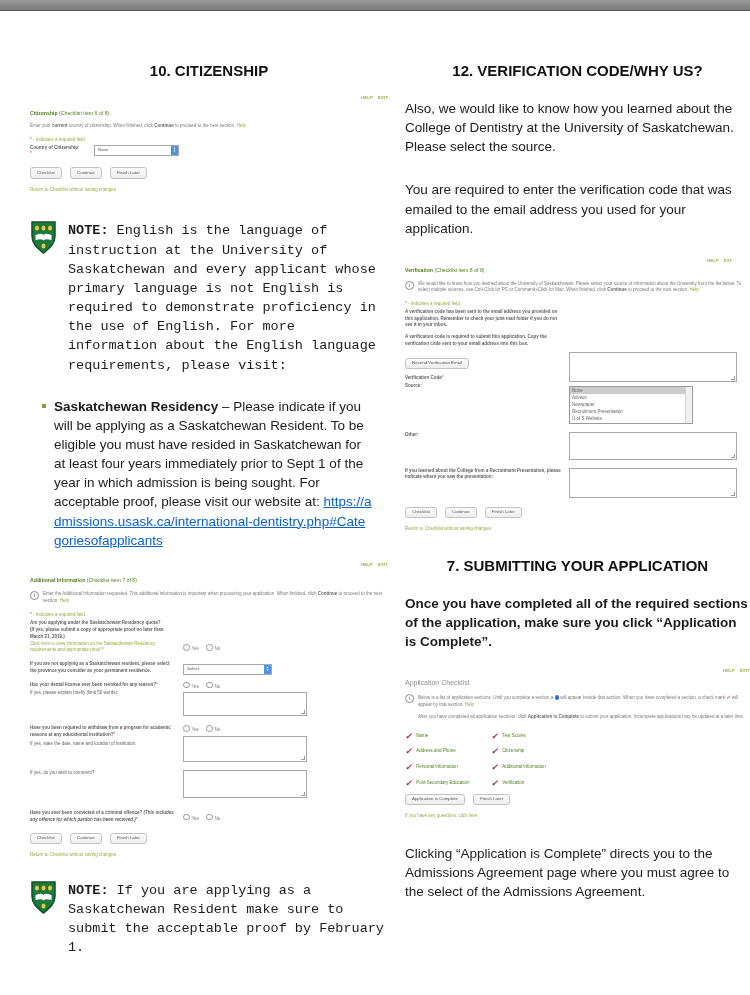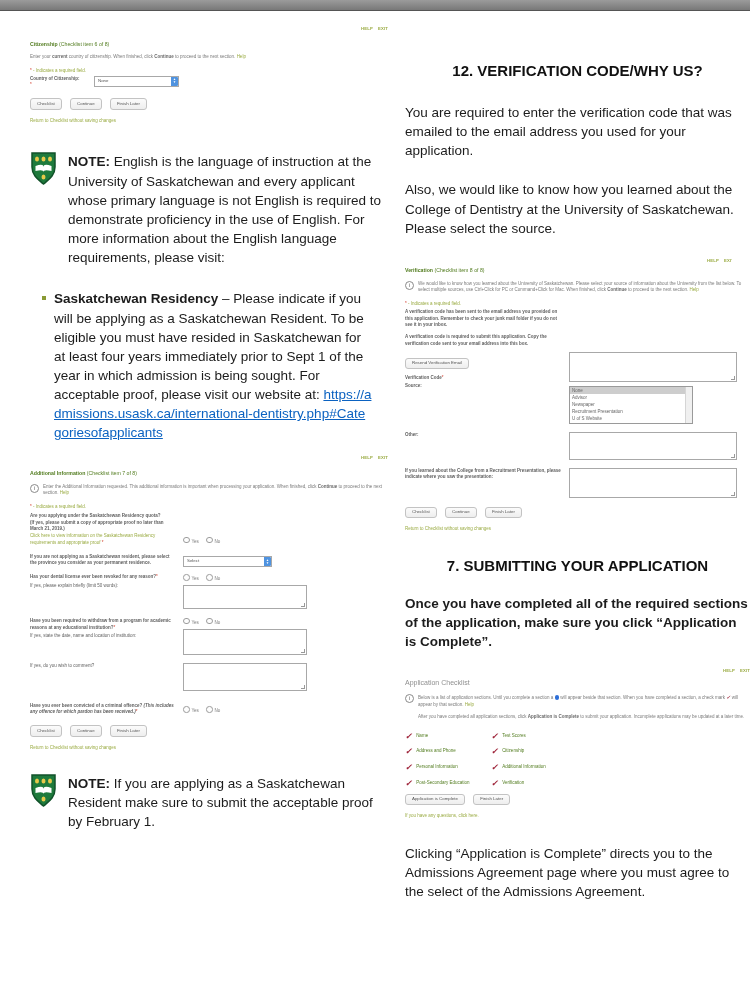--- a/index.html
+++ b/index.html
@@ -43,36 +43,37 @@
             font-size:5px;line-height:7px;text-align:center;font-weight:bold;margin-right:4px;}
   .qrow{display:flex;margin-top:7px;}
   .q-label{width:147px;flex:0 0 auto;}
   .q-ctrl{flex:1 1 auto;padding-left:6px;}
   .listbox{width:122px;border:1px solid #9a9a9a;background:#fff;display:flex;}
   .listbox .opts{flex:1 1 auto;}
   .listbox .sb{flex:0 0 6px;background:#f0f0f0;border-left:1px solid #d5d5d5;}
   .opt{padding:0 2px;color:#666;cursor:pointer;line-height:1.6;}
   .opt.sel{background:#cdcdcd;}
   .note{display:flex;margin-top:0;}
-  .note-text{margin-left:11px;}
+  .note-text{margin-left:11px;font-family:Liberation Mono, monospace;}
   .bullet-sq{width:4px;height:4px;background:#8a9a35;margin:7px 8px 0 12px;flex:0 0 auto;}
   .check{color:#9e2339;font-weight:bold;font-size:8.5px;margin-right:4px;font-style:italic;}
   .cl-grid{display:grid;grid-template-columns:86px auto;row-gap:3px;margin-top:9px;width:180px;}
   .cl-item{display:flex;align-items:center;color:#527c1f;font-size:4.5px;}
   .blue-dot{display:inline-block;width:4.5px;height:4.5px;border-radius:50%;background:#2e6fd8;vertical-align:-0.5px;}
   .ck-title{color:#8f8f8f;font-size:7px;margin-top:4px;}
   .shield{flex:0 0 auto;}
 </style>
 </head>
 <body>
 
 <div class="topbar"></div>
 
 <div class="col col-left">
 
+  <h2 class="doc-h" style="margin-top:52px;">10. CITIZENSHIP</h2>
 
   <div class="form" style="margin-top:16px;">
     <div class="f-helpexit">
       <span>HELP</span><span>EXIT</span>
     </div>
     <div class="f-title">
       <span>Citizenship</span><span class="meta"> (Checklist item 6 of 8)</span>
     </div>
     <div style="margin-top:5px;">
       <span>Enter your </span><span class="f-bold">current</span><span> country of citizenship. When finished, click </span><span class="f-bold">Continue</span><span> to proceed to the next section. </span><span class="f-glink">Help</span>
@@ -236,22 +237,22 @@
     <p class="doc-p note-text">
       <b>NOTE:</b><span> If you are applying as a Saskatchewan Resident make sure to submit the acceptable proof by February 1.</span>
     </p>
   </div>
 </div>
 
 <div class="col col-right">
 
   <h2 class="doc-h" style="margin-top:52px;">12. VERIFICATION CODE/WHY US?</h2>
 
+  <p class="doc-p" style="margin-top:20px;">Also, we would like to know how you learned about the College of Dentistry at the University of Saskatchewan. Please select the source.</p>
   <p class="doc-p" style="margin-top:24px;">You are required to enter the verification code that was emailed to the email address you used for your application.</p>
-  <p class="doc-p" style="margin-top:20px;">Also, we would like to know how you learned about the College of Dentistry at the University of Saskatchewan. Please select the source.</p>
 
   <div class="form" style="margin-top:20px;">
     <div class="f-helpexit" style="position:relative;height:6px;">
       <span style="position:absolute;right:18px;display:inline-block;width:30px;overflow:hidden;white-space:nowrap;text-align:left;">
         <span>HELP</span><span style="margin-left:5px;">EXIT</span>
       </span>
     </div>
     <div class="f-title" style="margin-top:3px;">
       <span>Verification</span><span class="meta"> (Checklist item 8 of 8)</span>
     </div>

